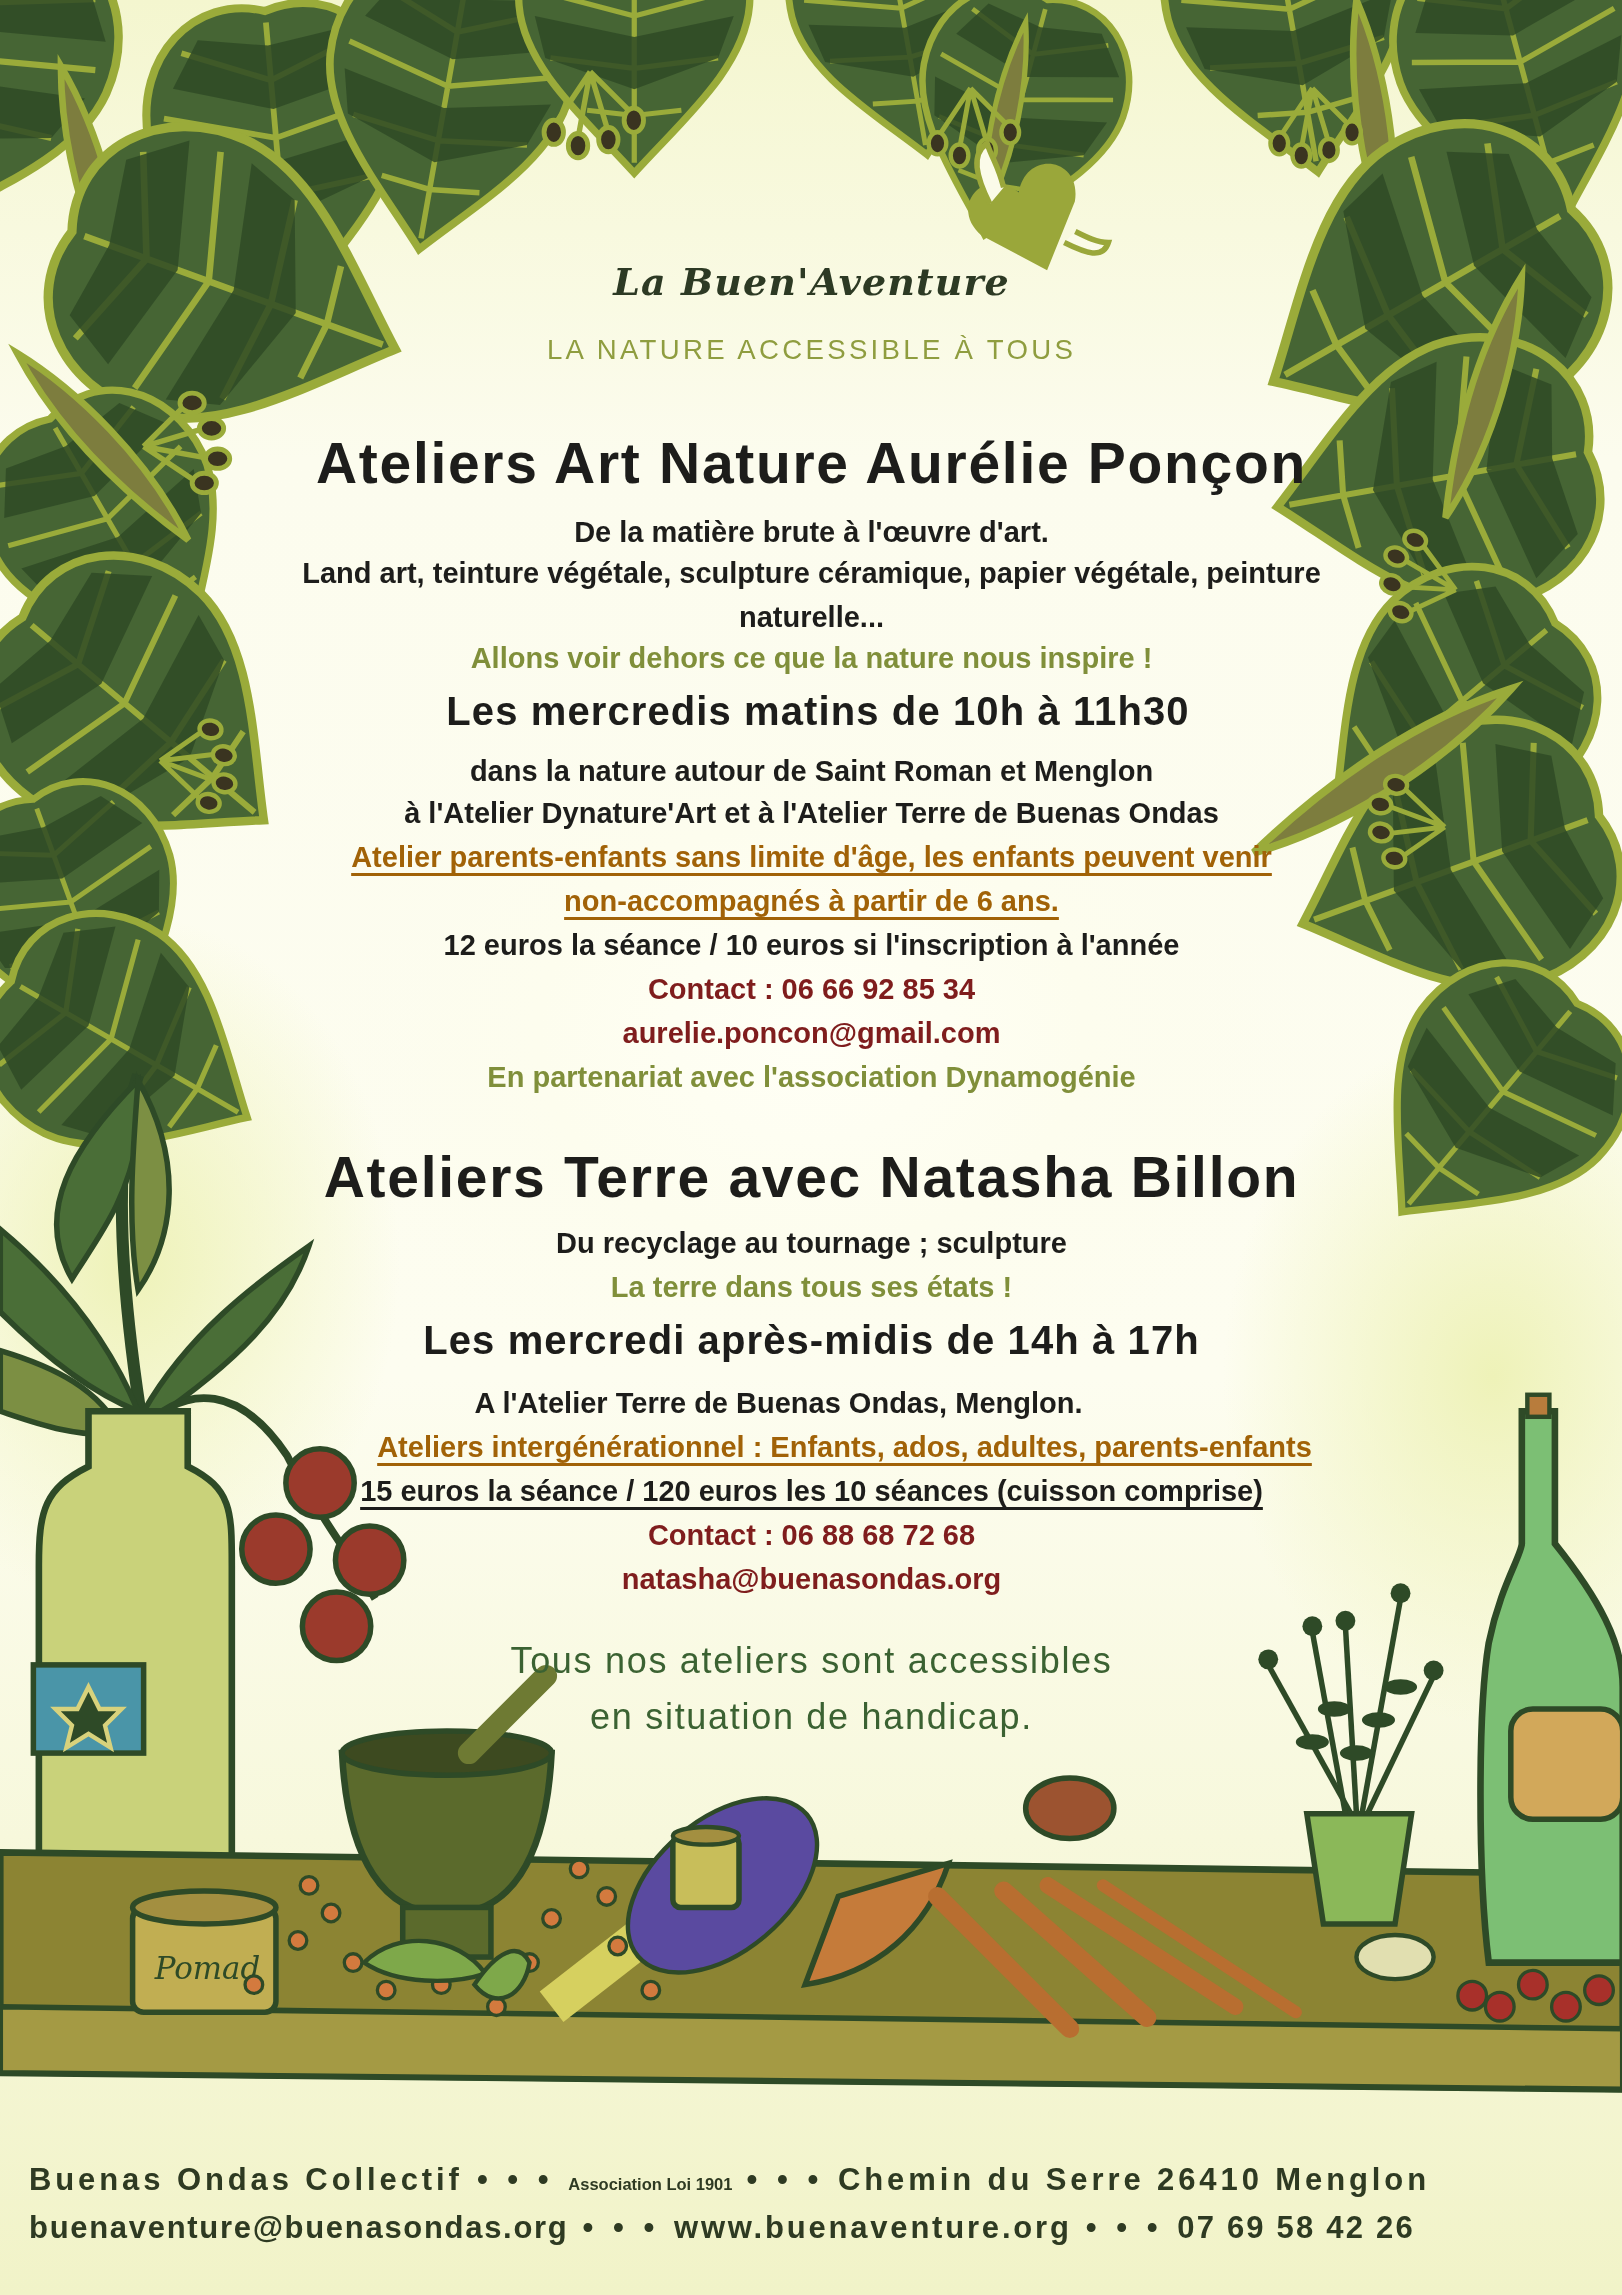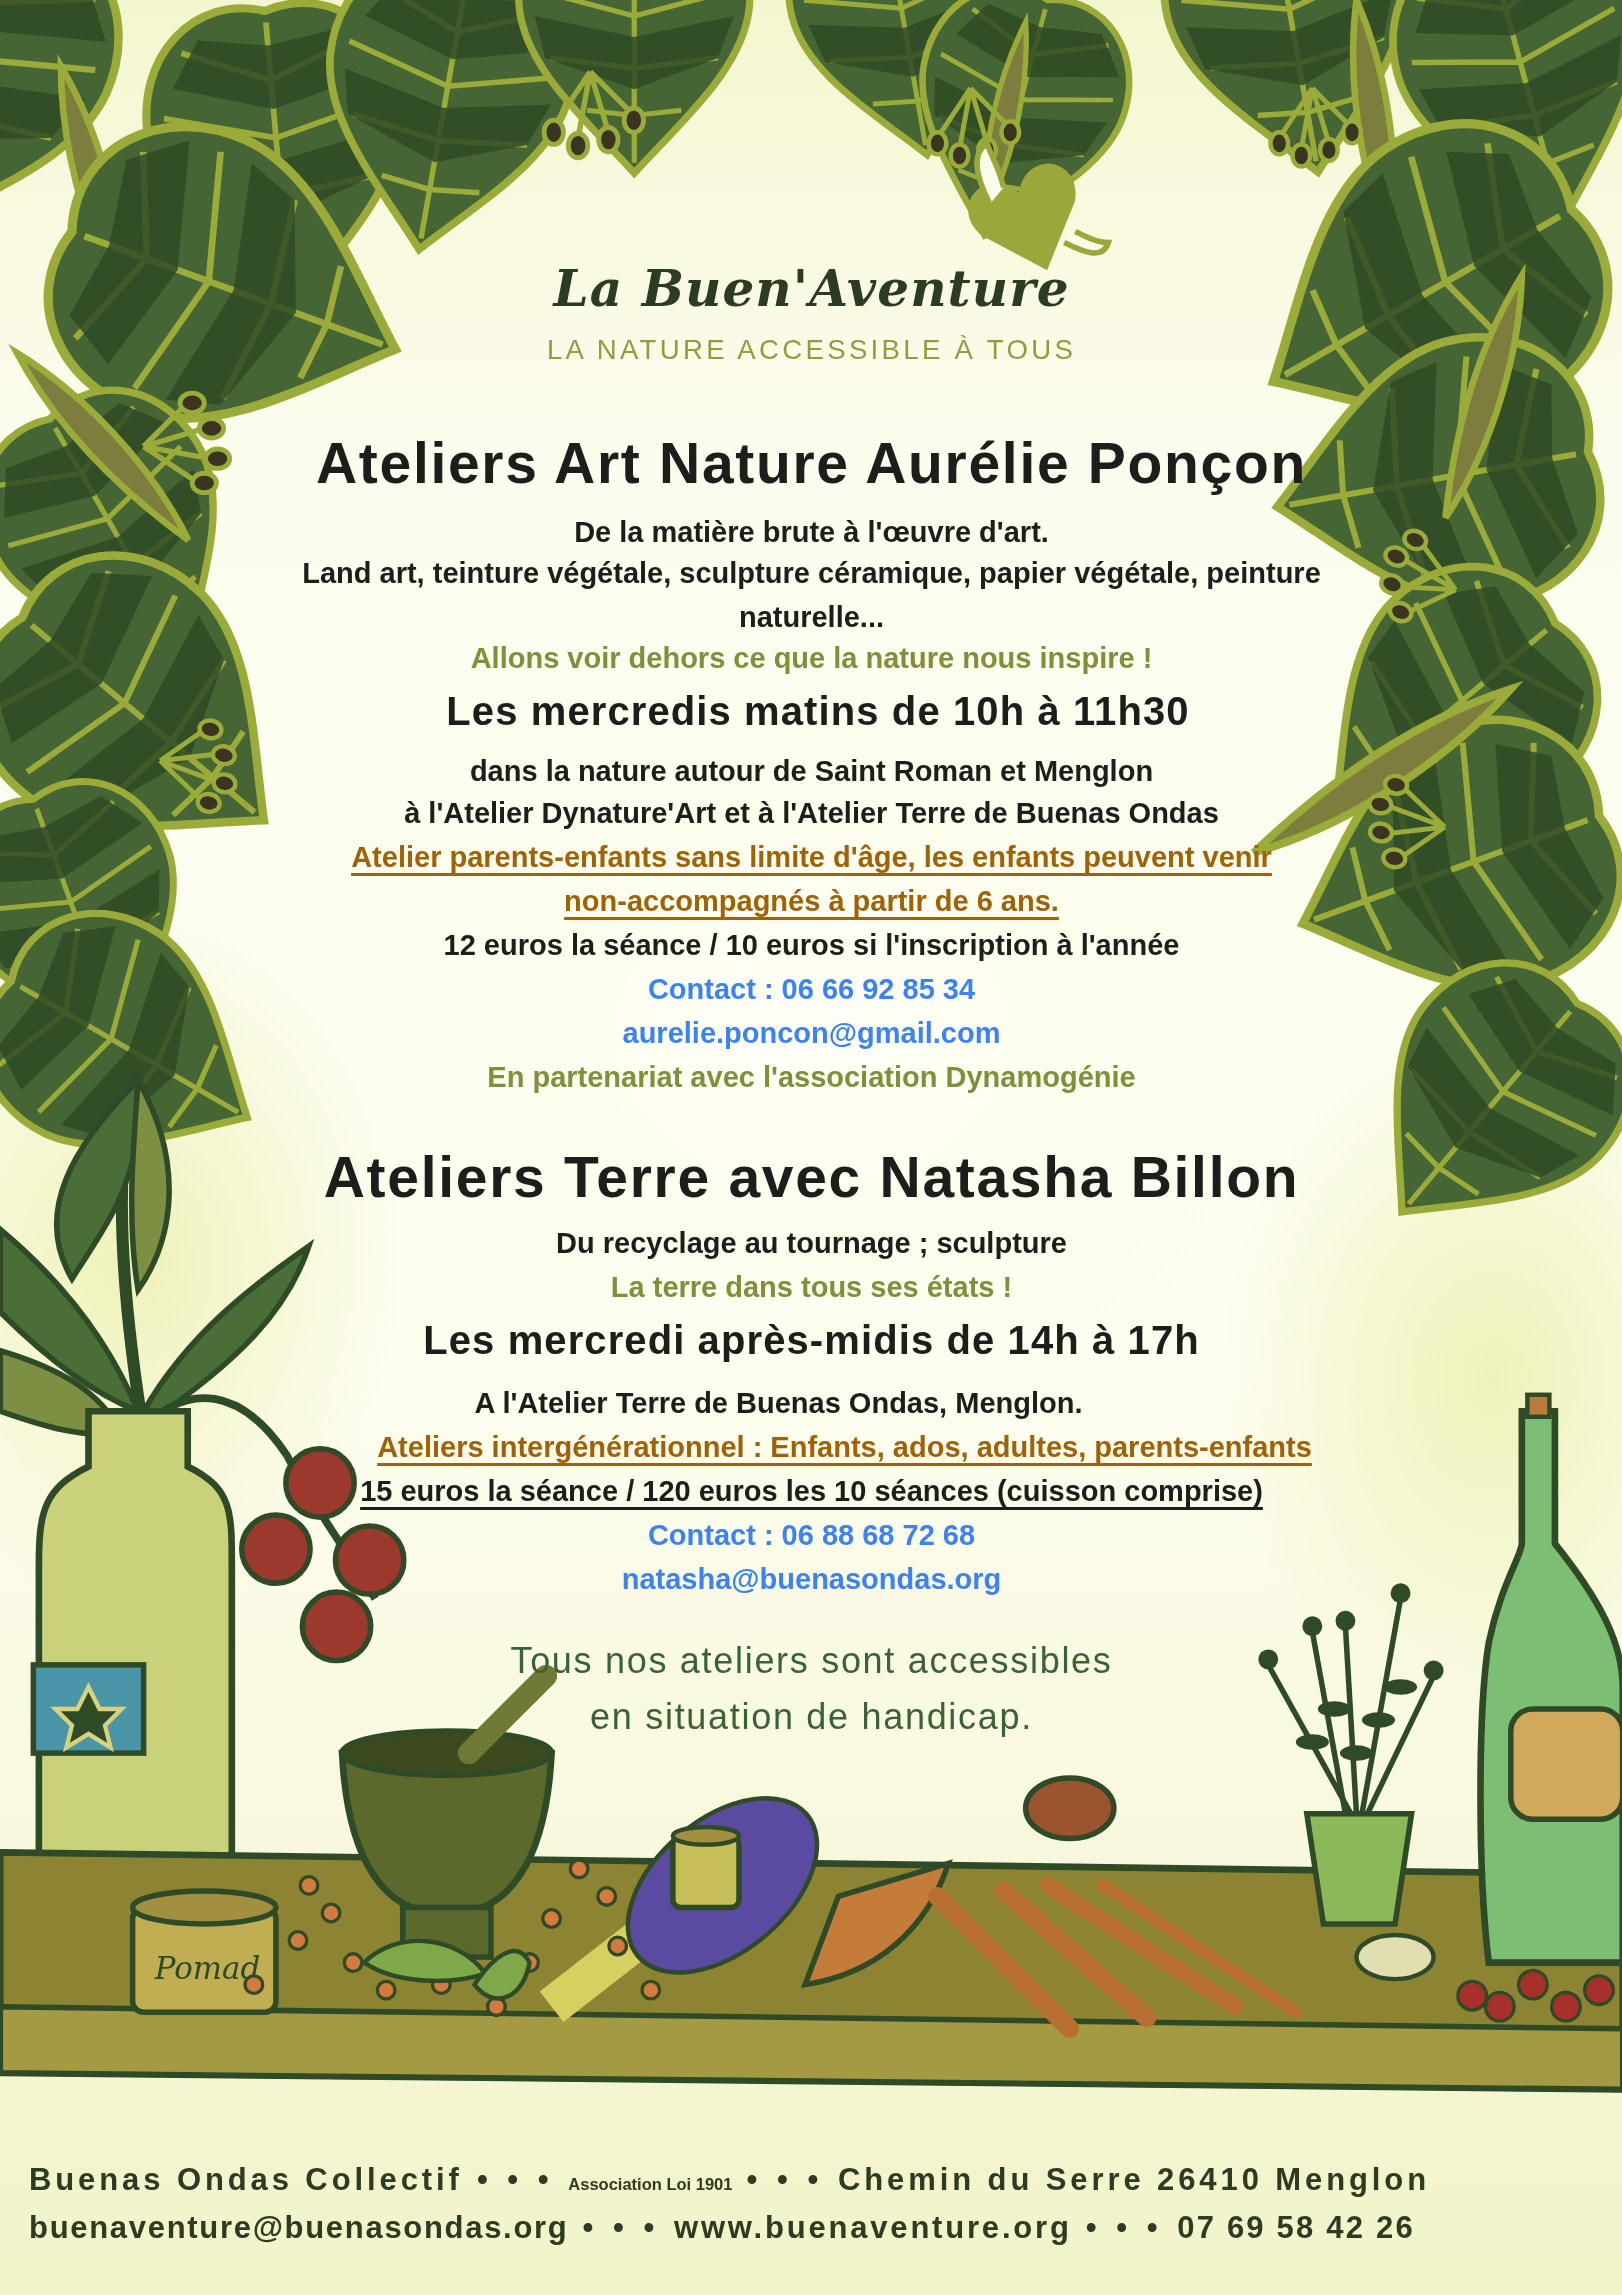--- a/index.html
+++ b/index.html
@@ -23,21 +23,21 @@
     position: absolute; left: 0; right: 0; top: 0;
     text-align: center;
   }
   .line { position: absolute; left: 0; right: 0; text-align: center; white-space: nowrap; }
 
   .brand {
     top: 259px;
     font-family: "DejaVu Serif", serif;
     font-style: italic;
     font-weight: bold;
-    font-size: 50px;
+    font-size: 38px;
     color: #2d3a24;
     letter-spacing: 1.1px;
   }
   .tagline {
     top: 334px;
     font-family: "Liberation Sans", sans-serif;
     font-size: 27.6px;
     letter-spacing: 3.3px;
     color: #8f9d3f;
   }
@@ -56,21 +56,21 @@
     letter-spacing: 1.1px;
   }
   .body {
     font-family: "Liberation Sans", sans-serif;
     font-weight: bold;
     font-size: 29px;
     color: #1d1d1b;
   }
   .olive { color: #808f3a; }
   .olive-dark { color: #a16207; }
-  .brown { color: #3b82f6; }
+  .brown { color: #7f1d1d; }
   .u { text-decoration: underline; text-decoration-thickness: 2.8px; text-underline-offset: 5.5px; }
   .access {
     font-family: "Liberation Sans", sans-serif;
     font-weight: normal;
     font-size: 36px;
     color: #3b6232;
     letter-spacing: 1.7px;
   }
   .footer-line {
     position: absolute; left: 0; right: 0;

